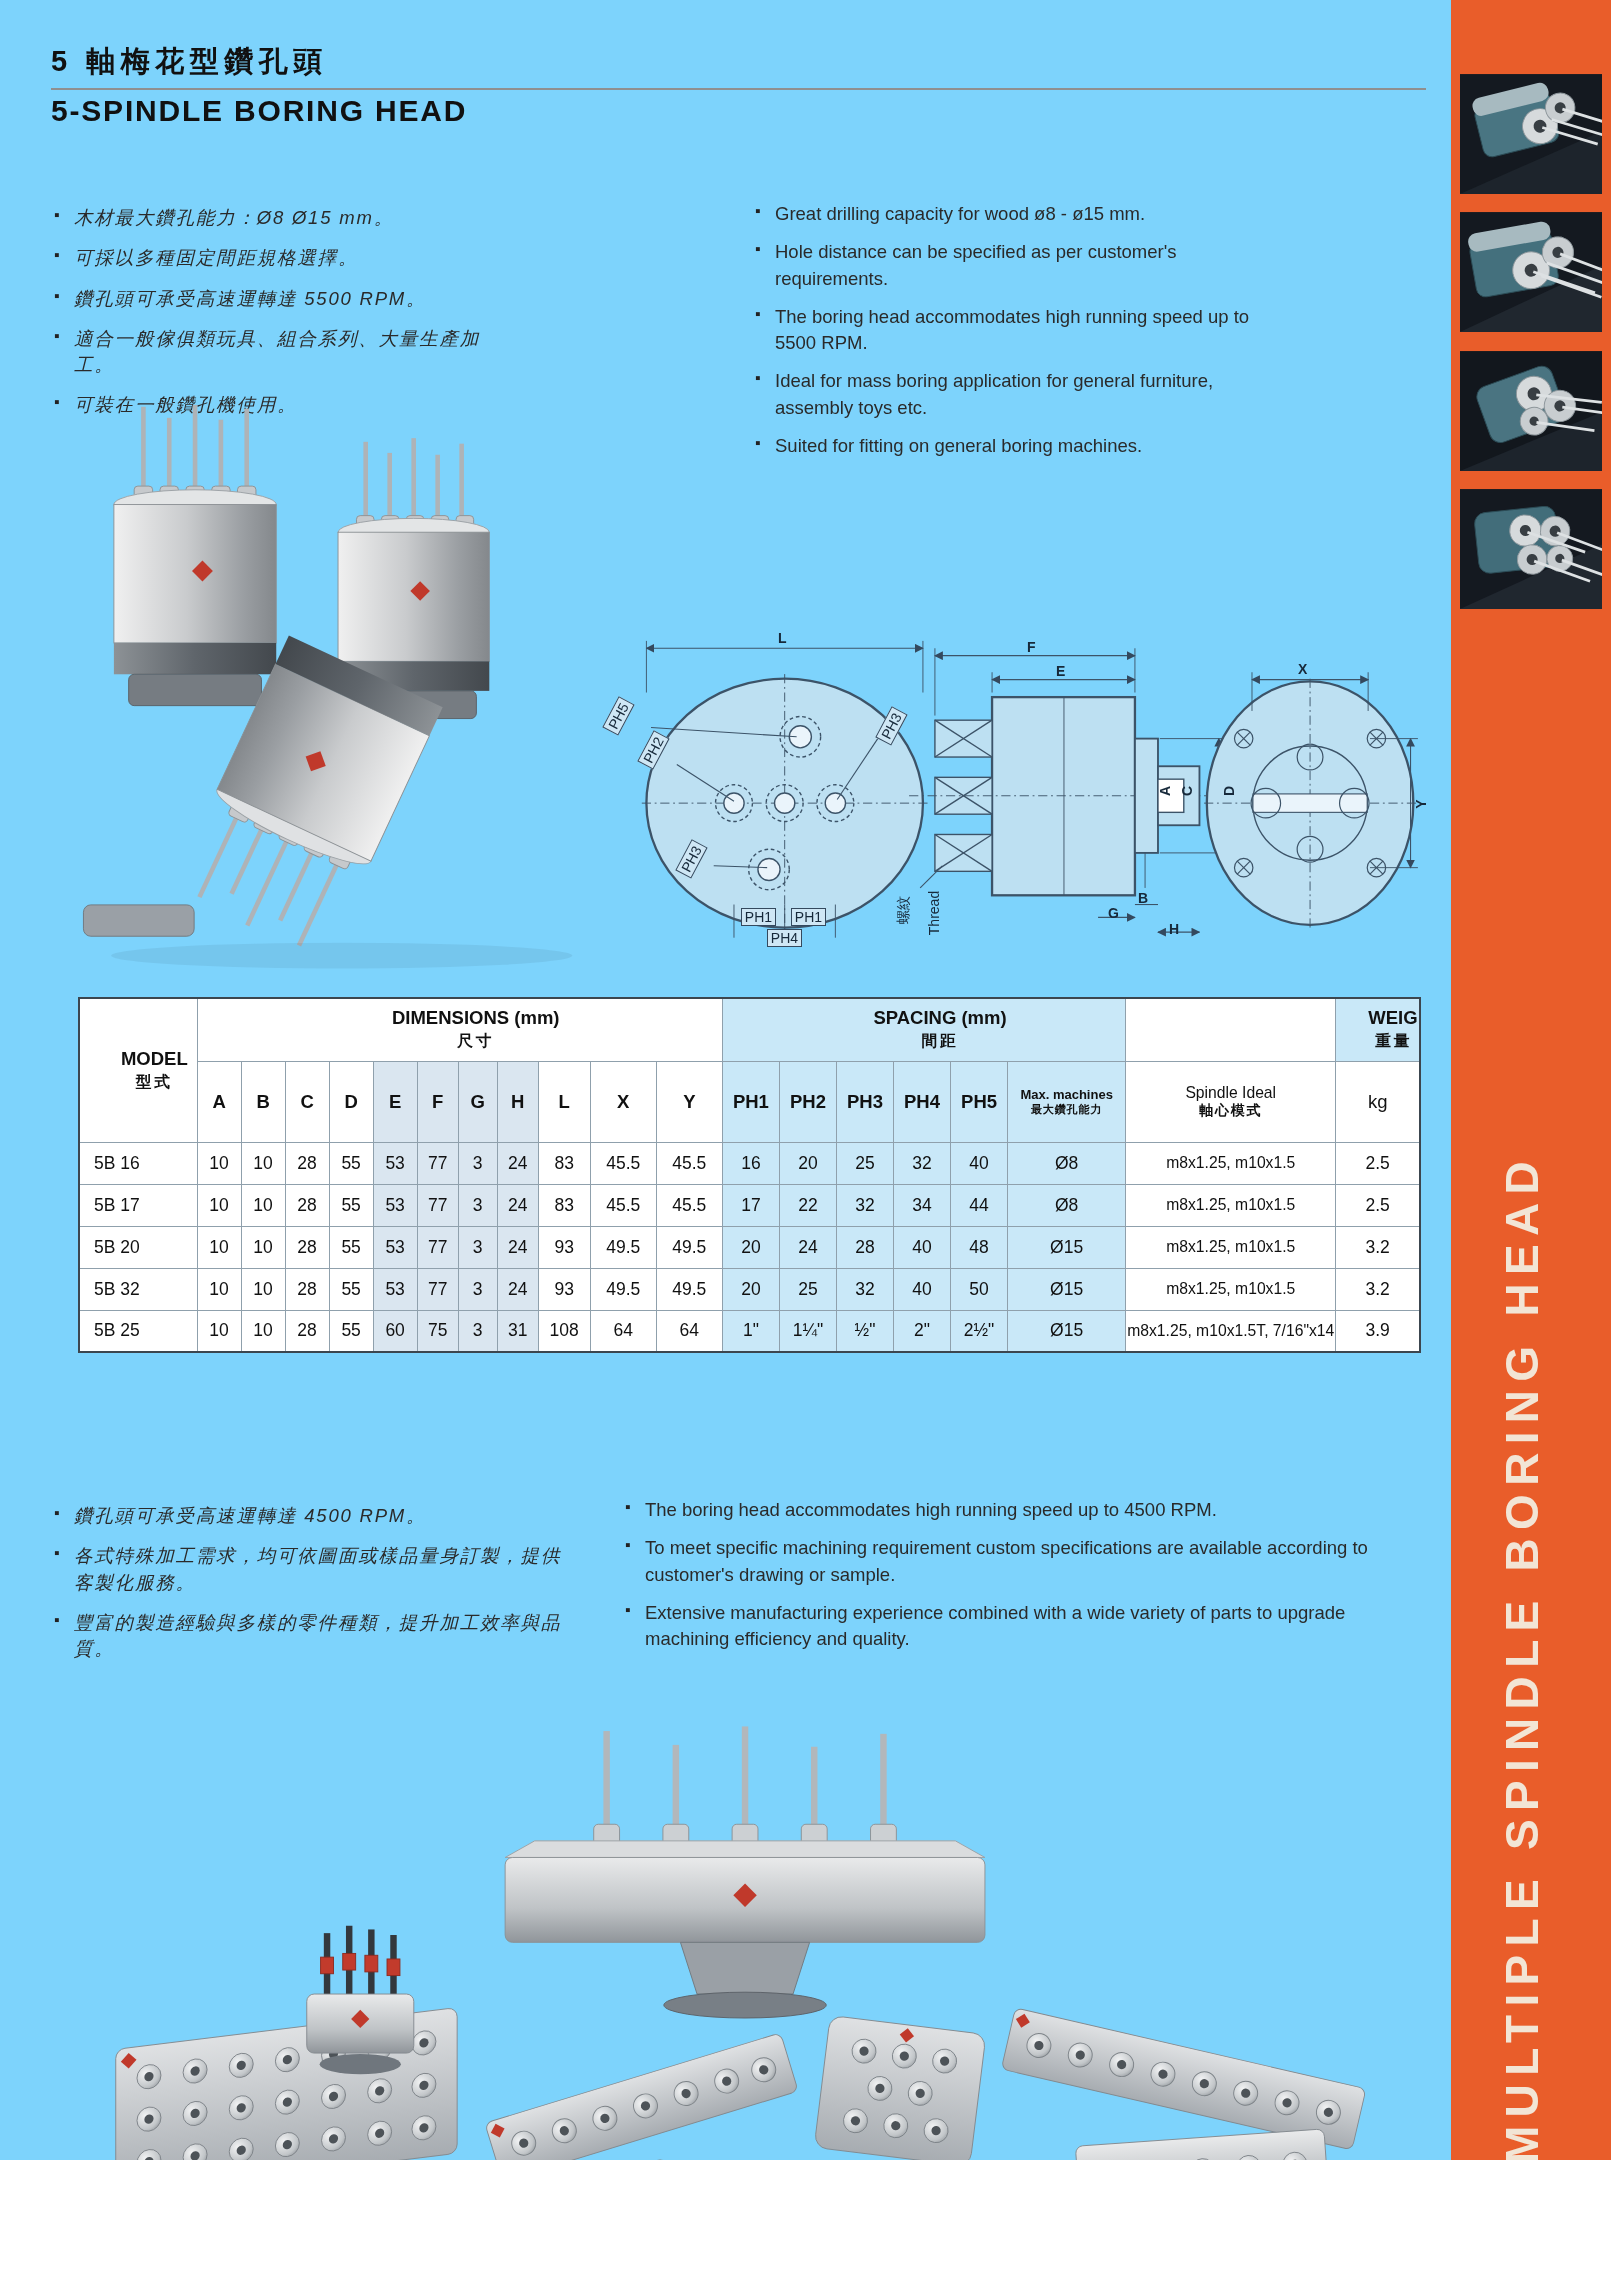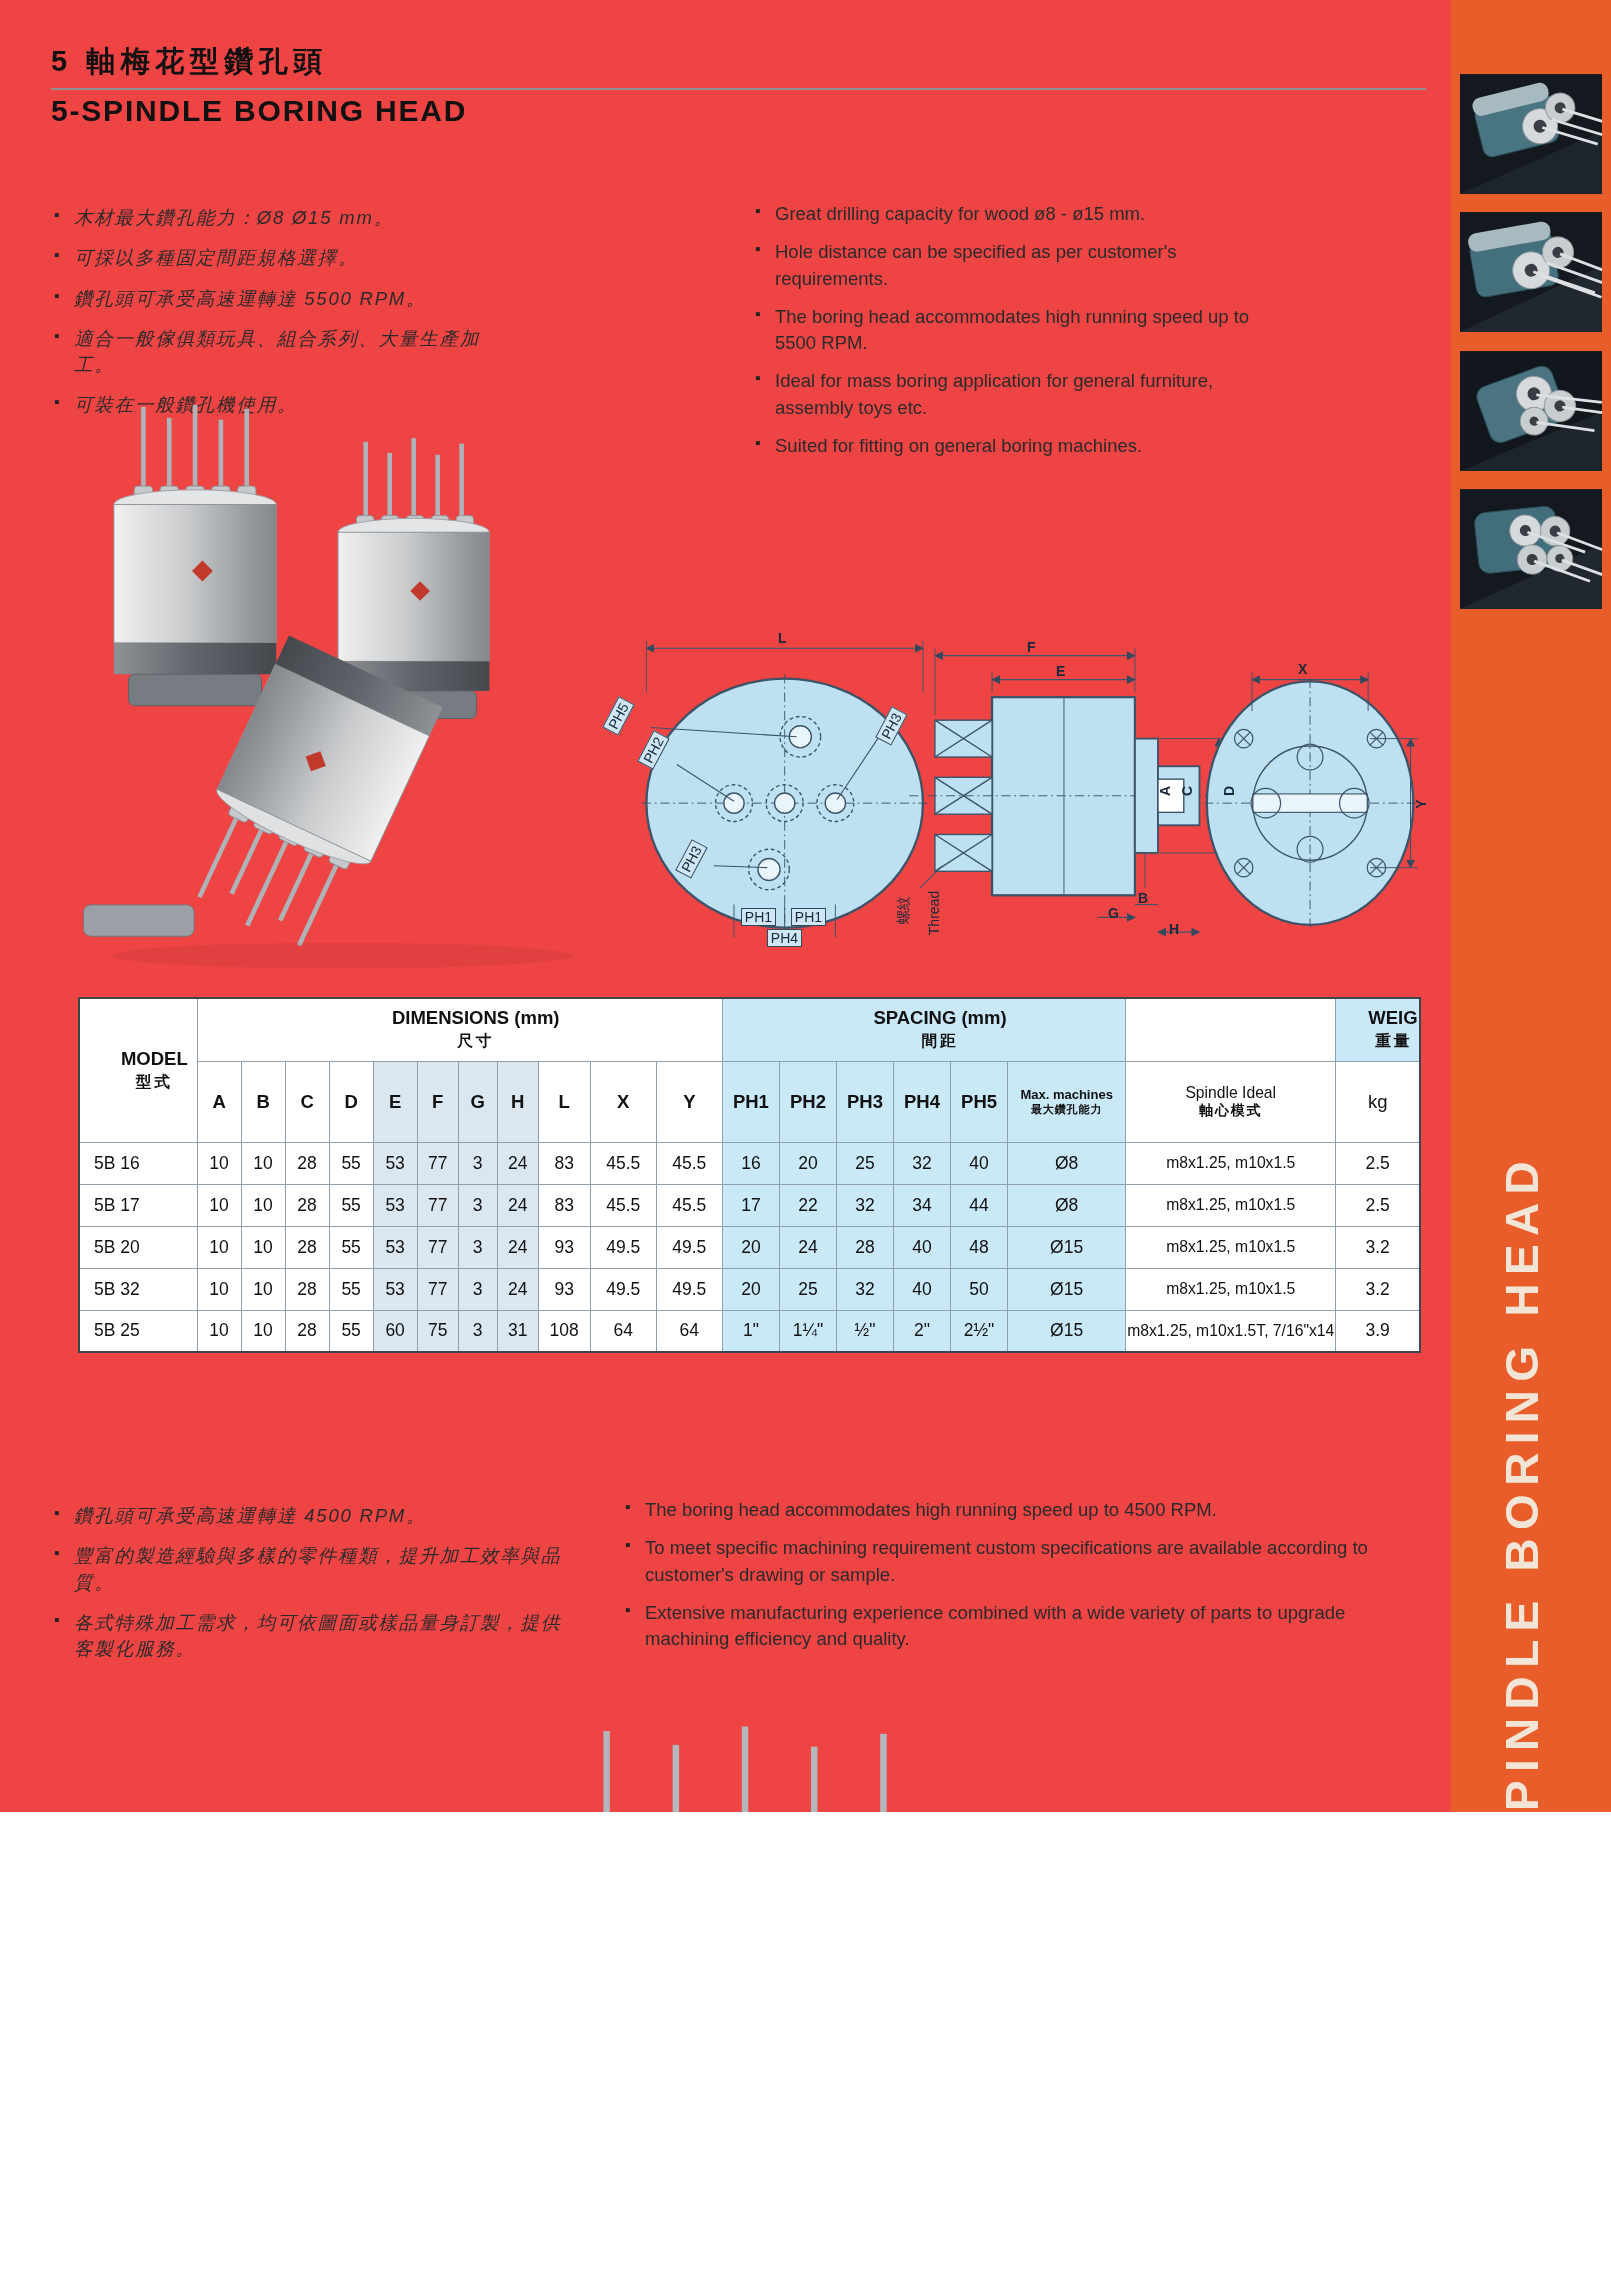--- a/index.html
+++ b/index.html
@@ -1,18 +1,18 @@
 <!DOCTYPE html>
 <html style="font-size:14.8px"><head>
 <meta charset="utf-8">
 <style>
   * { margin:0; padding:0; box-sizing:border-box; }
   html,body { background:#ffffff; }
   body { font-family:"Liberation Sans","DejaVu Sans",sans-serif; color:#1a1a1a; }
-  .page { position:relative; width:1611px; height:1812px; background:#ef4444; overflow:hidden; }
+  .page { position:relative; width:1611px; height:2160px; background:#7dd3fc; overflow:hidden; }
 
   
   .sidebar { position:absolute; left:1451px; top:0; width:161px; height:2292px; background:#E95D2A; }
   .thumb { position:absolute; left:9.2px; width:142px; height:120px; overflow:hidden; }
   .thumb svg { display:block; width:100%; height:100%; }
   .v-banner { position:absolute; left:26px; top:803px; height:1361px; width:89px;
       writing-mode:vertical-rl; transform:rotate(180deg);
       font-size:46px; font-weight:bold; letter-spacing:8.3px; color:#F2E5D5; white-space:nowrap;
       display:flex; align-items:center; }
   .page-num { position:absolute; left:24px; top:2178px; font-size:28px; font-weight:bold; color:#FBF3EA; }
@@ -493,22 +493,22 @@
           <td class="c-spindle white">m8x1.25, m10x1.5T, 7/16"x14</td>
           <td class="white">3.9</td>
         </tr>
         </tbody>
     </table>
   </div>
 
 
   <ul class="bullets zh" style="left:54px; top:1503px; width:526px;">
       <li>鑽孔頭可承受高速運轉達 4500 RPM。</li>
+      <li>各式特殊加工需求，均可依圖面或樣品量身訂製，提供客製化服務。</li>
       <li>豐富的製造經驗與多樣的零件種類，提升加工效率與品質。</li>
-      <li>各式特殊加工需求，均可依圖面或樣品量身訂製，提供客製化服務。</li>
     </ul>
   <ul class="bullets" style="left:625px; top:1497px; width:784px;">
       <li>The boring head accommodates high running speed up to 4500 RPM.</li>
       <li>To meet specific machining requirement custom specifications are available according to customer's drawing or sample.</li>
       <li>Extensive manufacturing experience combined with a wide variety of parts to upgrade machining efficiency and quality.</li>
     </ul>
 
   <div class="photo" style="left:65px; top:1717px; width:1361px; height:531px;">
     <svg viewBox="0 0 1475 575">
       <defs>

